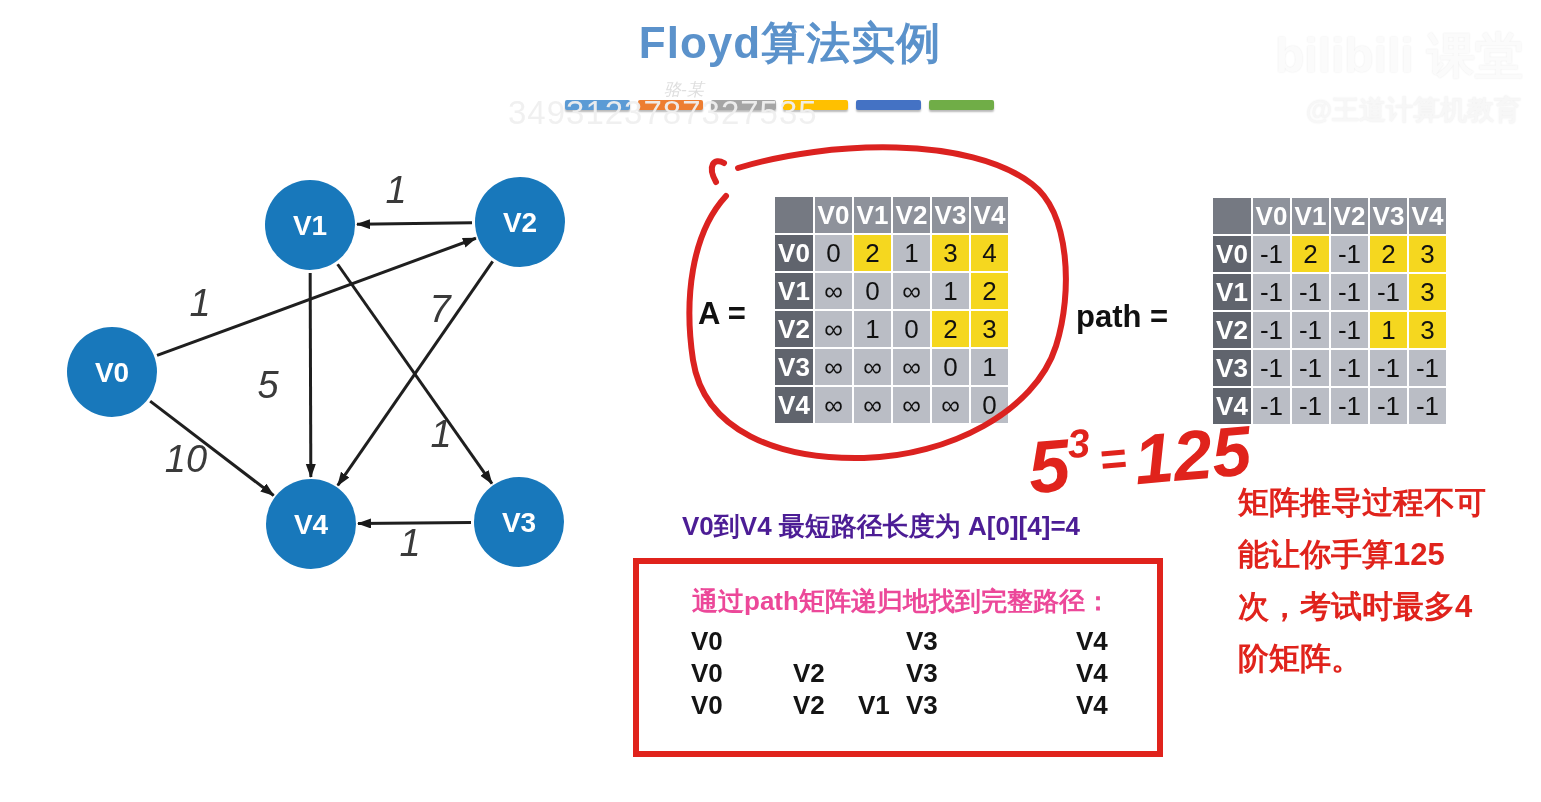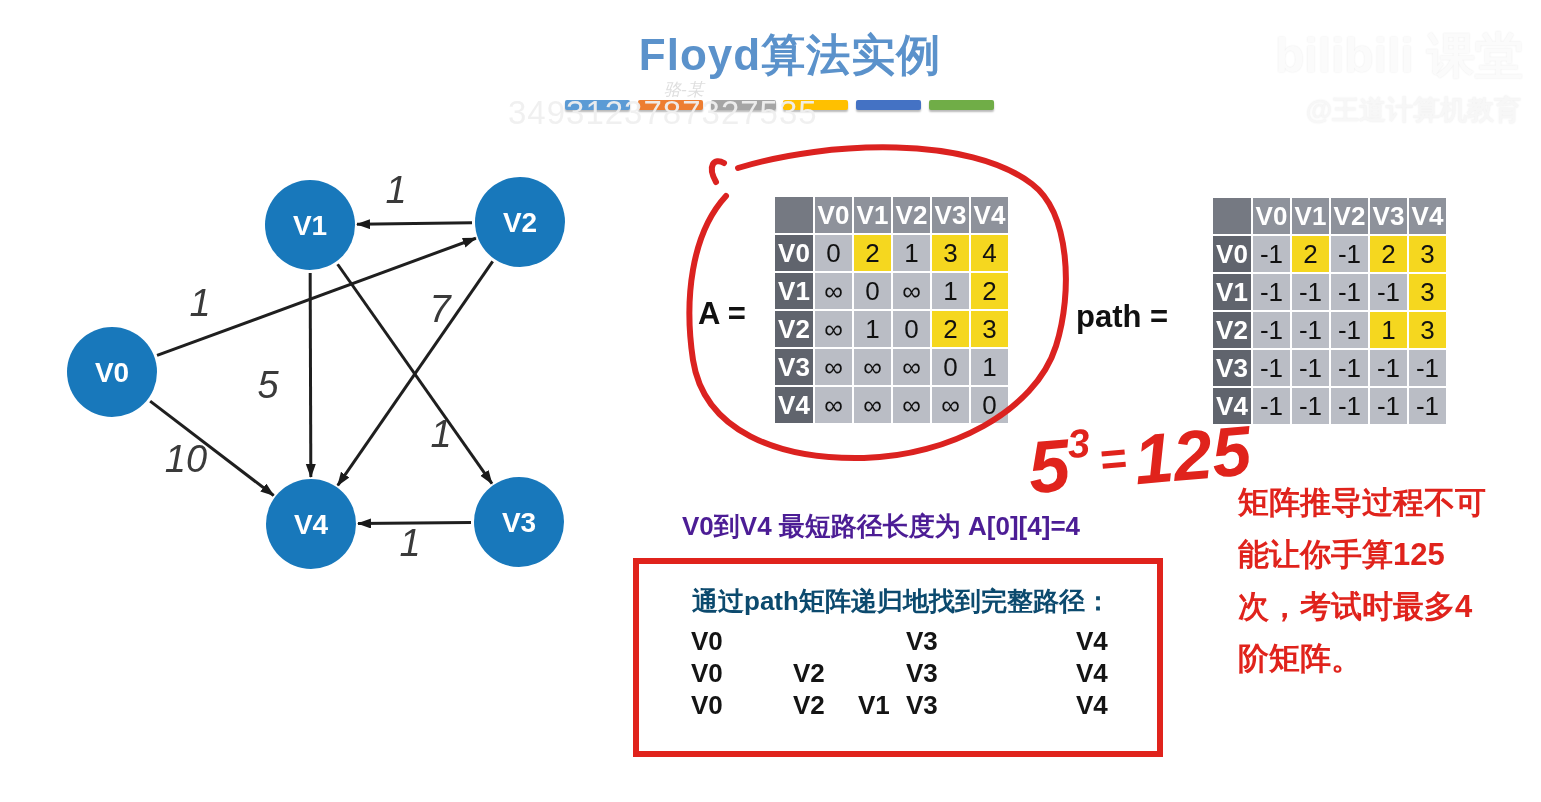--- a/index.html
+++ b/index.html
@@ -1,21 +1,21 @@
 <!DOCTYPE html>
 <html style="--red: #e0231c; --highlight: #f5d71f; --node-blue: #1878bb; --title-blue: #5b92cb; --header-gray: #8e929b; --row-header-gray: #60646d; --corner-gray: #757982; --cell-gray: #babdc5;"><head>
 <meta charset="utf-8">
 <style>
   html,body{margin:0;padding:0;background:#fff;}
   .slide{position:relative;width:1541px;height:802px;background:#ffffff;overflow:hidden;
          font-family:"Liberation Sans",sans-serif;}
   .abs{position:absolute;}
 
   
-  .title{left:460px;top:26px;width:660px;text-align:center;font-size:44px;font-weight:700;
+  .title{left:460px;top:14px;width:660px;text-align:center;font-size:44px;font-weight:700;
          color:var(--title-blue);letter-spacing:1px;}
 
   
   .bars{left:565px;top:100px;width:440px;height:12px;}
   .bar{position:absolute;top:0;width:65px;height:10px;border-radius:2px;
        box-shadow:0 2px 2px rgba(0,0,0,0.28);}
 
   
   .wm-name{left:664px;top:78px;font-size:17px;color:#d9d9d9;opacity:.85;z-index:6;font-style:italic;}
   .wm-digits{left:508px;top:94px;font-size:33px;color:#f0f0f0;opacity:.95;z-index:6;letter-spacing:1px;text-align:right;}
@@ -43,21 +43,21 @@
   .hand .base{font-size:74px;}
   .hand .exp{font-size:40px;position:relative;top:-32px;}
   .hand .eq{font-size:46px;position:relative;top:-12px;margin:0 8px;}
   .hand .res{font-size:70px;}
 
   
   .shortest{left:682px;top:509px;font-size:26px;font-weight:700;color:#4c1d95;}
 
   
   .pbox{left:633px;top:558px;width:518px;height:187px;border:6px solid var(--red);z-index:4;}
-  .pbox-title{position:absolute;left:53px;top:20px;font-size:26px;font-weight:700;color:#0c4a6e;}
+  .pbox-title{position:absolute;left:53px;top:20px;font-size:26px;font-weight:700;color:#ec4899;}
   .pstep{position:absolute;font-size:26px;font-weight:700;color:#141414;}
 
   
   .rnote{left:1238px;top:477px;width:280px;z-index:7;}
   .rnote-line{font-size:31px;font-weight:700;color:var(--red);line-height:52px;white-space:nowrap;}
 </style>
 </head>
 <body>
 
 <div class="slide">

